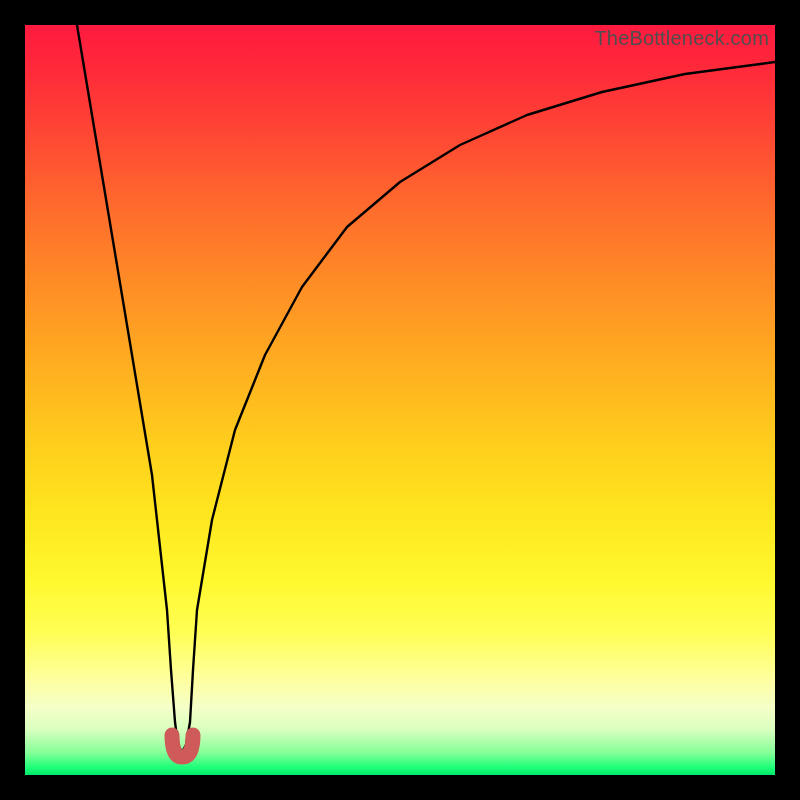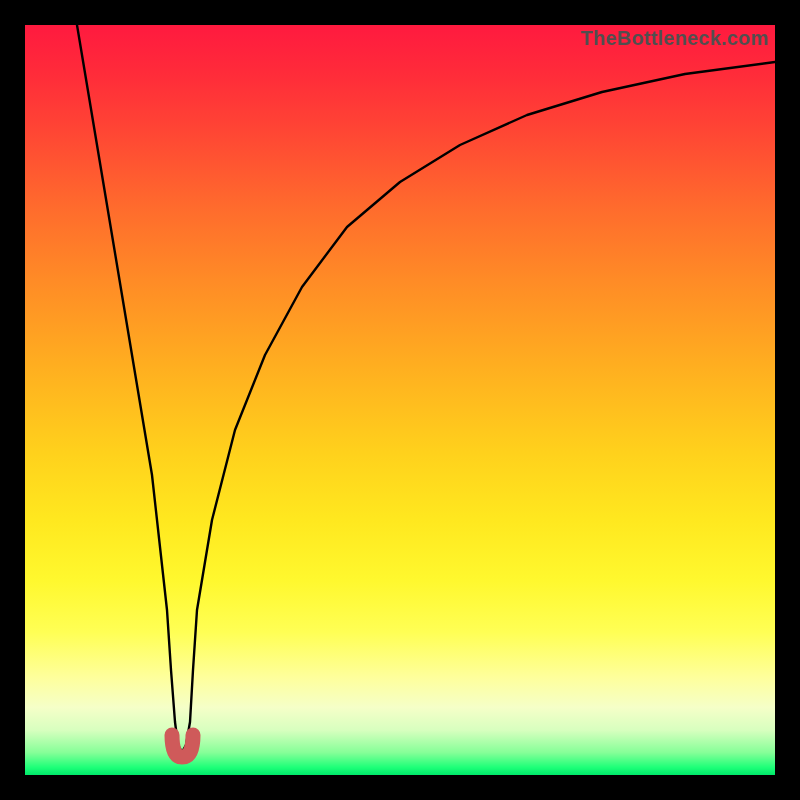--- a/index.html
+++ b/index.html
@@ -46,21 +46,21 @@
       #86ff98 97%,
       #1dff78 99%,
       #00e86a 100%
     );
   }
   .watermark {
     position: absolute;
     top: 2px;
     right: 6px;
     font-size: 20px;
-    font-weight: 700;
+    font-weight: 400;
     color: #4f4f4f;
     letter-spacing: 0.2px;
     user-select: none;
   }
   svg.curves {
     position: absolute;
     inset: 0;
   }
 </style>
 </head>

